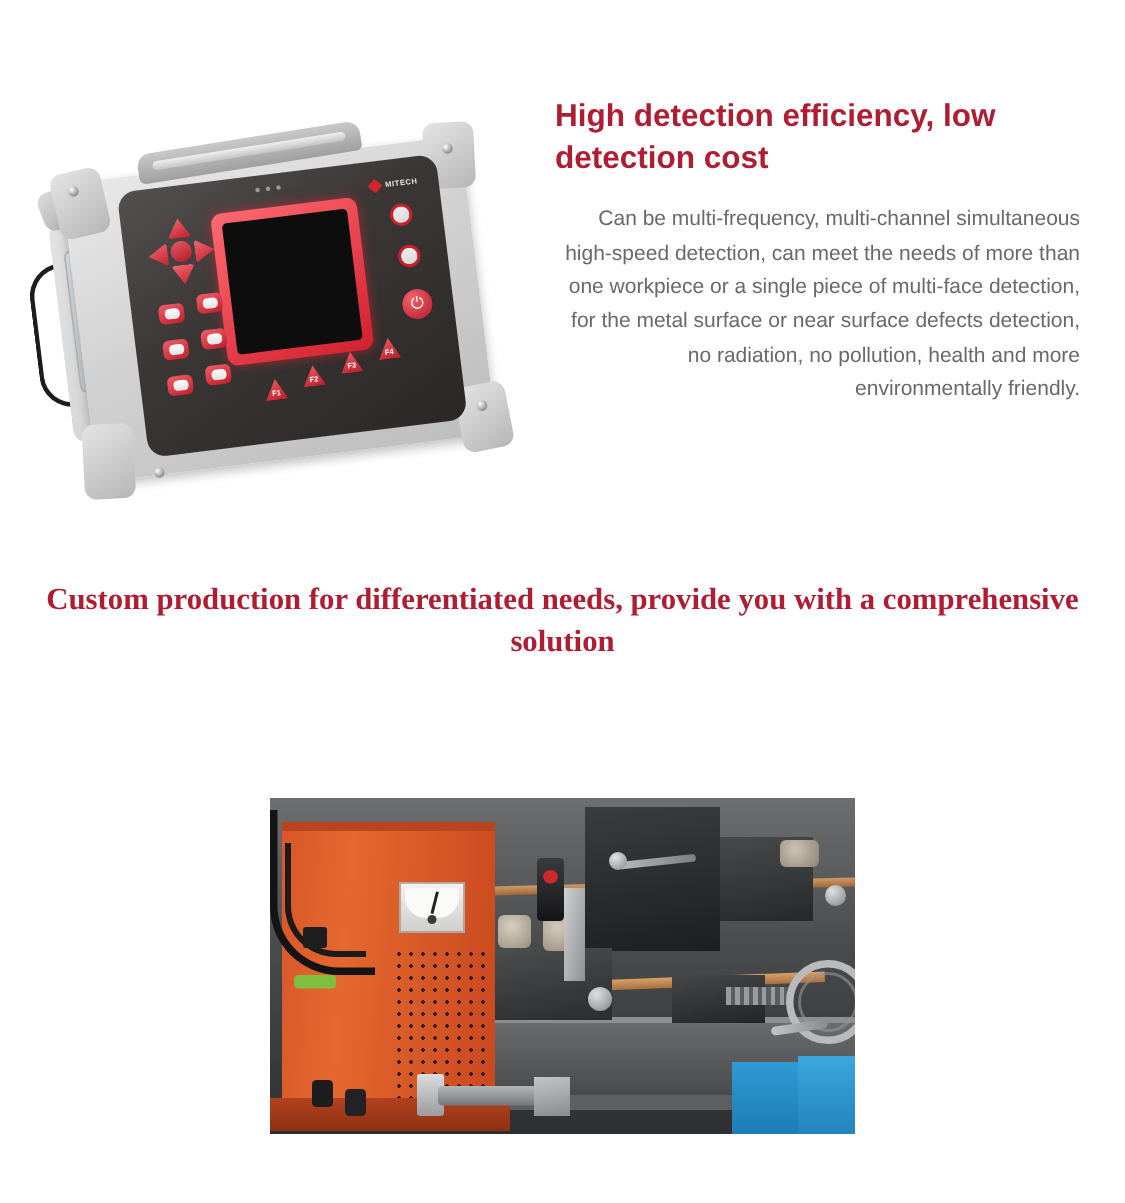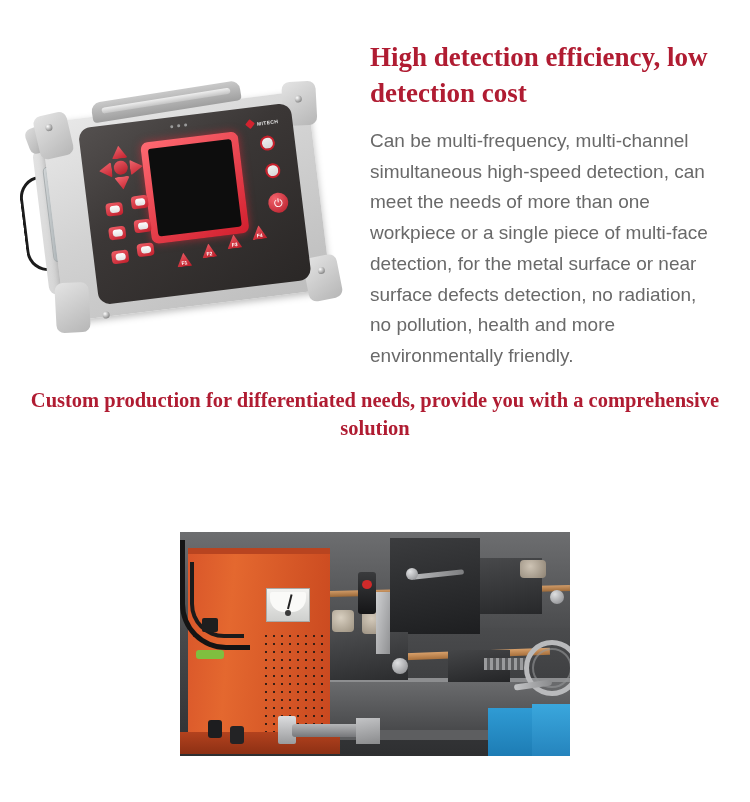--- a/index.html
+++ b/index.html
@@ -141,27 +141,27 @@
   .btn-fn {
     position:absolute; width:15px; height:14px;
     background:linear-gradient(160deg,#ef5f68,#bb1c28);
     clip-path:polygon(50% 0,100% 100%,0 100%);
     display:flex; align-items:flex-end; justify-content:center;
   }
   .btn-fn b { font-size:5px; color:#fff; line-height:1.6; }
 
   .s1-text { position:absolute; left:370px; top:40px; width:350px; }
   .s1-title {
-    font-family:Liberation Serif, serif;
-    font-size:27px; font-weight:bold; color:#b01c32;
-    line-height:1.33; margin-bottom:14px;
+    font-family:Liberation Sans, sans-serif;
+    font-size:21px; font-weight:bold; color:#b01c32;
+    line-height:1.33; margin-bottom:14px;margin-top:24px;
   }
   .s1-body {
     font-family:"Liberation Sans", sans-serif;
-    font-size:19px; color:#696969; line-height:1.62;
+    font-size:14px; color:#696969; line-height:1.62;text-align:right;
   }
 
   
   .sec2 { position:absolute; left:0; top:386px; width:750px; }
   .s2-title {
     font-family:"Liberation Serif", serif;
     font-size:20.5px; font-weight:bold; color:#b01c32;
     text-align:center; line-height:1.38;
     padding:0 22px;
   }

